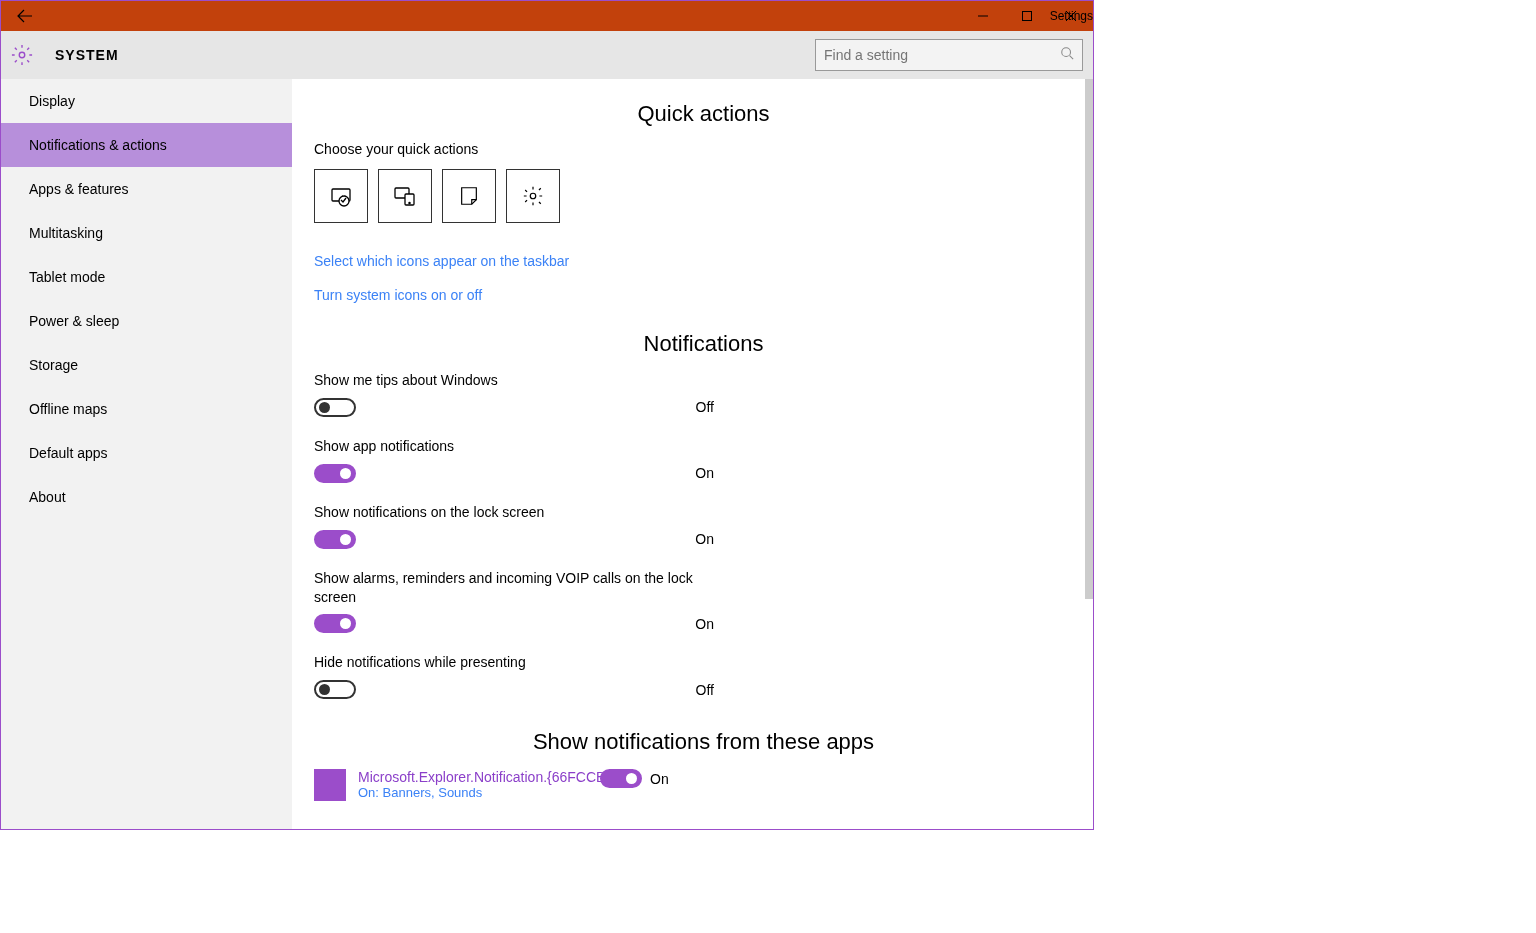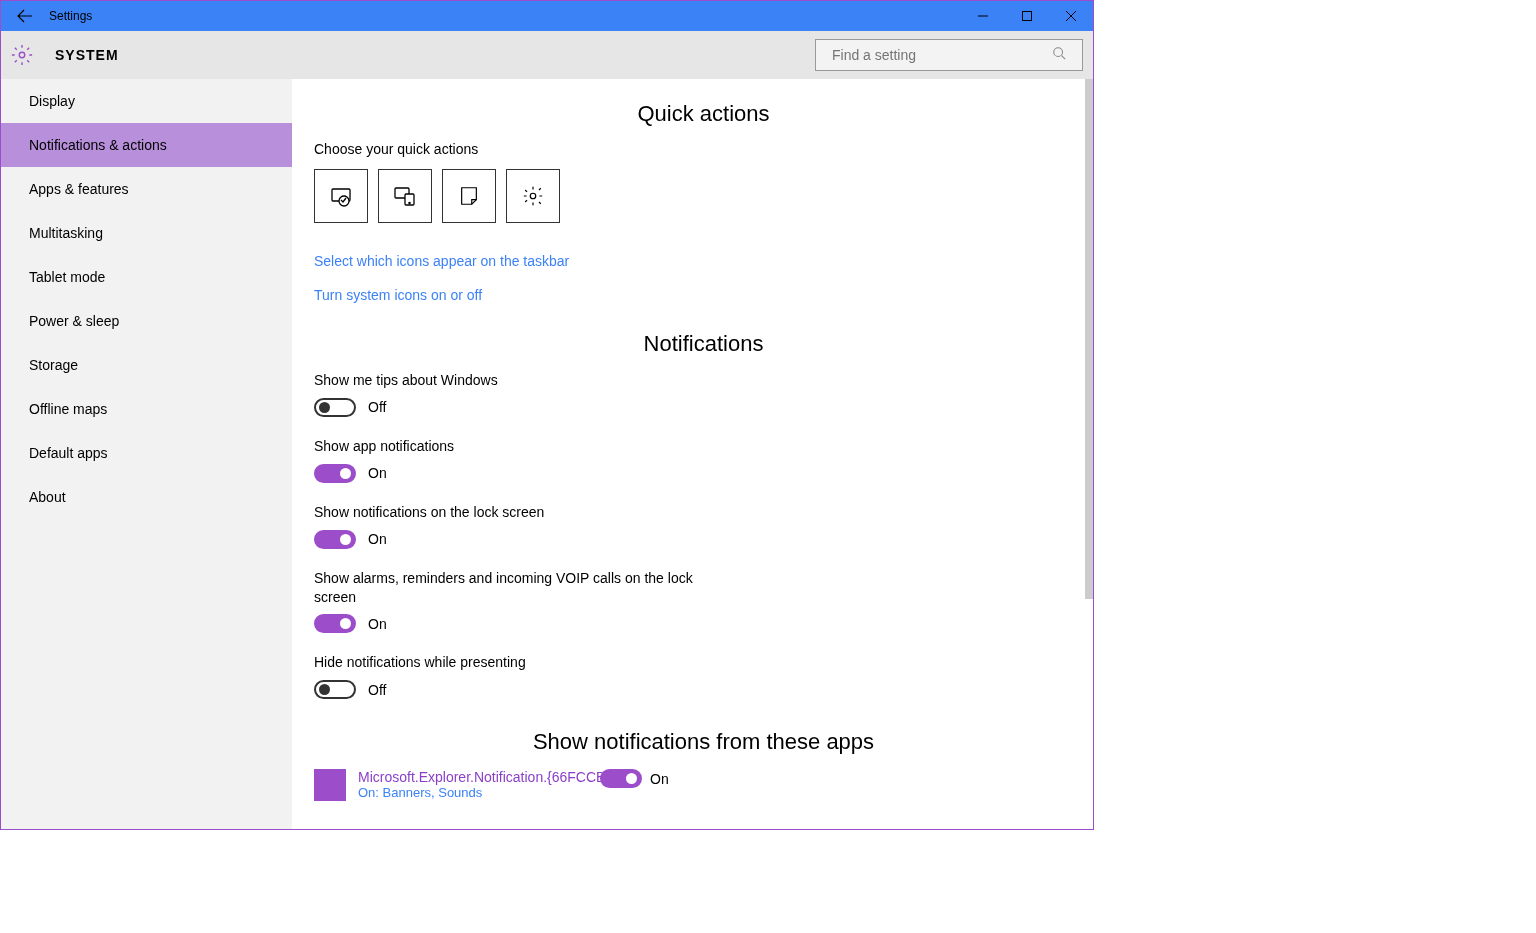--- a/index.html
+++ b/index.html
@@ -1,41 +1,41 @@
 <!DOCTYPE html>
 <html><head>
   <meta charset="utf-8">
   <style>
     * { box-sizing: border-box; margin: 0; padding: 0; }
     body { font-family: "Segoe UI", Tahoma, sans-serif; background: #fff; color: #000; }
     .window { width: 1094px; height: 830px; border: 1px solid #9b4dca; position: relative; background: #fff; }
-    .titlebar { height: 30px; background: #3b82f6; display: flex; align-items: center; position: relative; }
+    .titlebar { height: 30px; background: #c2410c; display: flex; align-items: center; position: relative; justify-content: space-between; }
     .back-btn { width: 48px; height: 28px; display: flex; align-items: center; justify-content: center; cursor: pointer; }
     .title-text { font-size: 12px; color: #000; }
     .window-controls { position: absolute; right: 0; top: 0; display: flex; height: 30px; }
     .win-ctrl { width: 44px; height: 30px; display: flex; align-items: center; justify-content: center; cursor: pointer; }
     .header { height: 48px; background: #e6e6e6; display: flex; align-items: center; padding-left: 10px; position: relative; }
     .system-icon { width: 22px; height: 22px; display: flex; align-items: center; justify-content: center; margin-right: 22px; }
     .system-label { font-size: 14px; font-weight: 600; letter-spacing: 1px; }
-    .search-box { position: absolute; right: 10px; top: 8px; width: 268px; height: 32px; border: 1px solid #999; background: #f3f3f3; display: flex; align-items: center; padding: 0 16px; }
+    .search-box { position: absolute; right: 10px; top: 8px; width: 268px; height: 32px; border: 1px solid #999; background: #f3f3f3; display: flex; align-items: center; padding: 0 8px; }
     .search-input { flex: 1; border: none; background: transparent; font-size: 14px; outline: none; color: #666; }
     .search-icon { margin-left: 6px; color: #888; }
     .body { display: flex; height: calc(100% - 78px); position: relative; }
     .sidebar { width: 291px; background: #f2f2f2; }
     .sidebar-item { height: 44px; display: flex; align-items: center; padding-left: 28px; font-size: 14px; cursor: pointer; }
     .sidebar-item.active { background: #b78fdb; }
     .content { flex: 1; padding: 14px 0 0 22px; overflow-y: auto; }
     .section-title { font-size: 22px; font-weight: 400; margin-top: 8px; margin-bottom: 14px; text-align: center; }
     .subtitle { font-size: 14px; margin-bottom: 12px; }
     .quick-action-row { display: flex; gap: 10px; margin-bottom: 30px; }
     .quick-tile { width: 54px; height: 54px; border: 1px solid #333; display: flex; align-items: center; justify-content: center; cursor: pointer; }
     .link { font-size: 14px; color: #3b82f6; margin-bottom: 18px; display: block; cursor: pointer; }
     .toggle-block { margin-bottom: 20px; max-width: 400px; }
     .toggle-label { font-size: 14px; margin-bottom: 8px; line-height: 1.35; }
-    .toggle-row { display: flex; align-items: center; gap: 12px; }
+    .toggle-row { display: flex; align-items: center; gap: 12px; justify-content: space-between; }
     .toggle { width: 42px; height: 19px; border-radius: 10px; position: relative; cursor: pointer; border: 2px solid #000; }
     .toggle.off { background: #fff; border-color: #333; }
     .toggle.on { background: #9b4dca; border-color: #9b4dca; }
     .toggle-knob { width: 11px; height: 11px; border-radius: 50%; position: absolute; top: 2px; }
     .toggle.off .toggle-knob { left: 3px; background: #333; }
     .toggle.on .toggle-knob { right: 3px; background: #fff; }
     .toggle-state { font-size: 14px; }
     .app-row { display: flex; align-items: flex-start; gap: 12px; margin-top: 12px; }
     .app-icon { width: 32px; height: 32px; background: #9b4dca; flex-shrink: 0; }
     .app-text { font-size: 14px; flex: 1; min-width: 0; }

